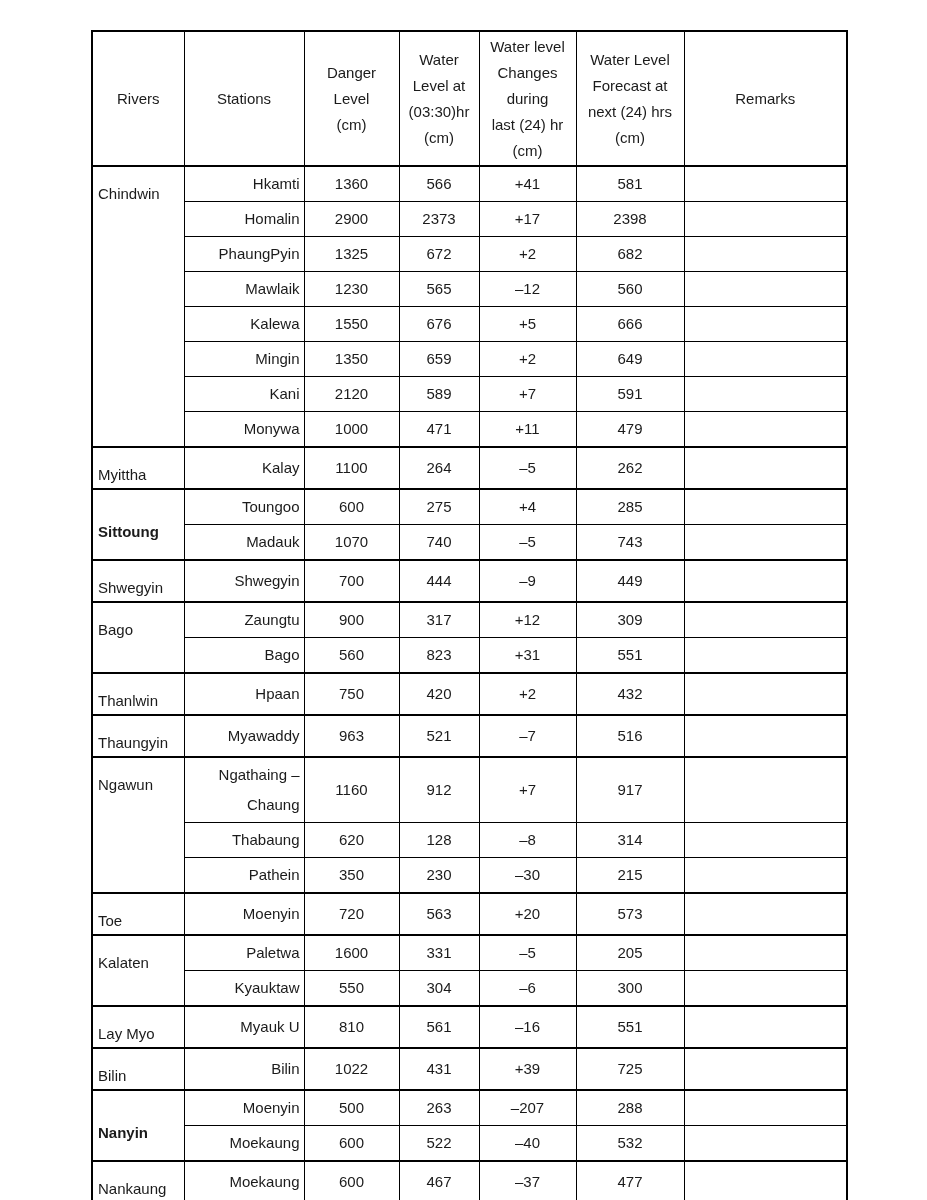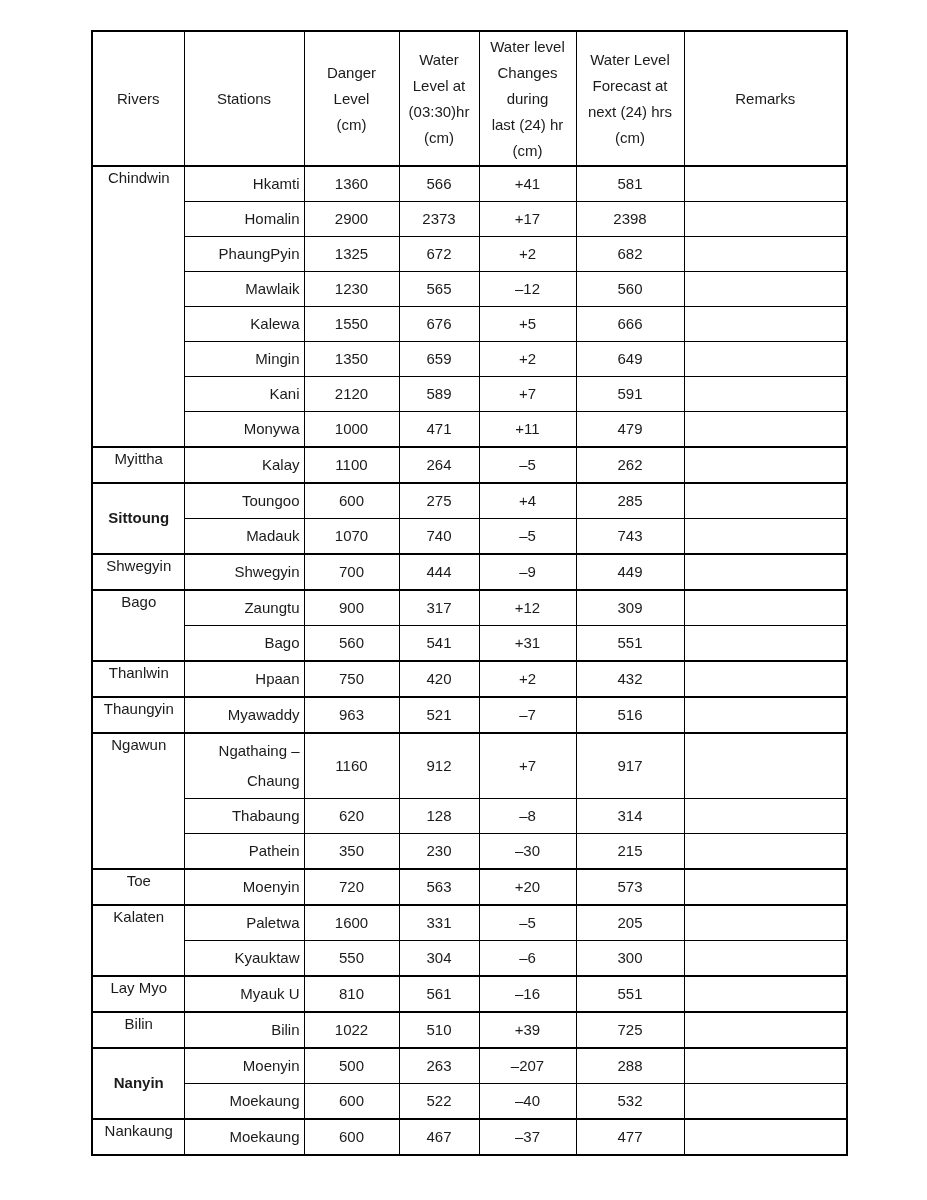--- a/index.html
+++ b/index.html
@@ -30,22 +30,22 @@
   thead th {
     vertical-align: middle;
     text-align: center;
     white-space: pre-line;
     line-height: 26px;
     padding: 0 2px;
   }
   tbody tr { height: 33px; }
   tbody tr.group-start td { border-top: 2px solid #000; }
   td.river {
-    text-align: center;
-    padding: 0 4px 2px 5px;
+    text-align: left;
+    padding: 16px 4px 2px 5px;
     line-height: 22px;
   }
   td.river.v-top { vertical-align: top; }
   td.river.v-middle { vertical-align: middle; font-weight: bold; }
   td.station {
     text-align: right;
     vertical-align: middle;
     padding: 2px 4px 2px 6px;
     line-height: 30px;
   }
@@ -198,21 +198,21 @@
           <td class="station">Zaungtu</td>
           <td class="num">900</td>
           <td class="num">317</td>
           <td class="num">+12</td>
           <td class="num">309</td>
           <td class="remarks"></td>
         </tr>
         <tr>
           <td class="station">Bago</td>
           <td class="num">560</td>
-          <td class="num">541</td>
+          <td class="num">823</td>
           <td class="num">+31</td>
           <td class="num">551</td>
           <td class="remarks"></td>
         </tr>
         <tr class="group-start">
           <td class="river v-top" rowspan="1">Thanlwin</td>
           <td class="station">Hpaan</td>
           <td class="num">750</td>
           <td class="num">420</td>
           <td class="num">+2</td>
@@ -285,21 +285,21 @@
           <td class="num">810</td>
           <td class="num">561</td>
           <td class="num">–16</td>
           <td class="num">551</td>
           <td class="remarks"></td>
         </tr>
         <tr class="group-start">
           <td class="river v-top" rowspan="1">Bilin</td>
           <td class="station">Bilin</td>
           <td class="num">1022</td>
-          <td class="num">510</td>
+          <td class="num">431</td>
           <td class="num">+39</td>
           <td class="num">725</td>
           <td class="remarks"></td>
         </tr>
         <tr class="group-start">
           <td class="river v-middle" rowspan="2">Nanyin</td>
           <td class="station">Moenyin</td>
           <td class="num">500</td>
           <td class="num">263</td>
           <td class="num">–207</td>

